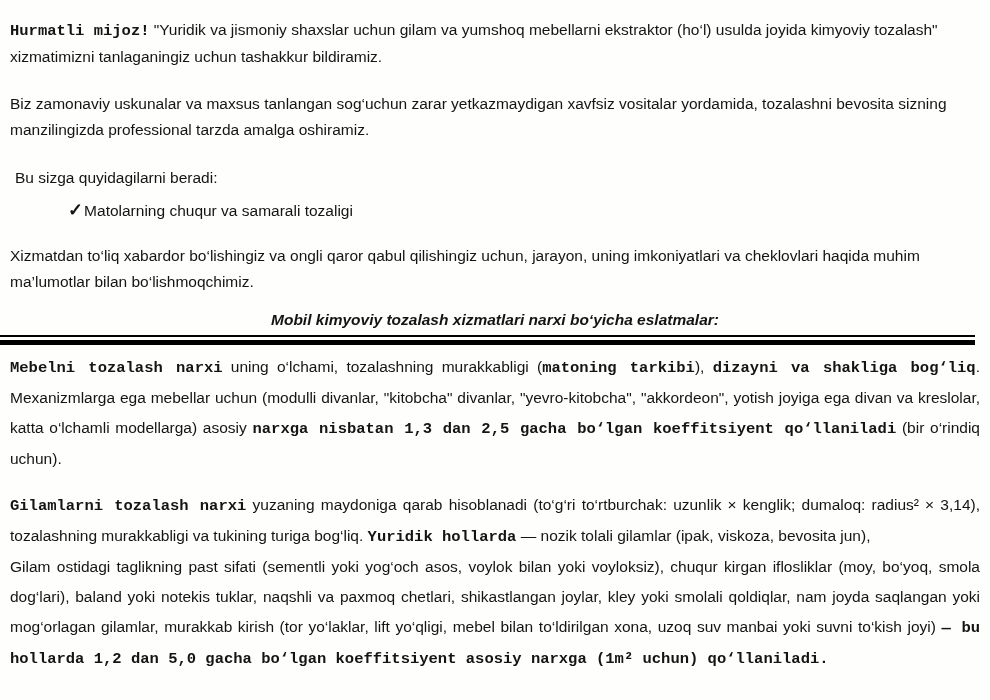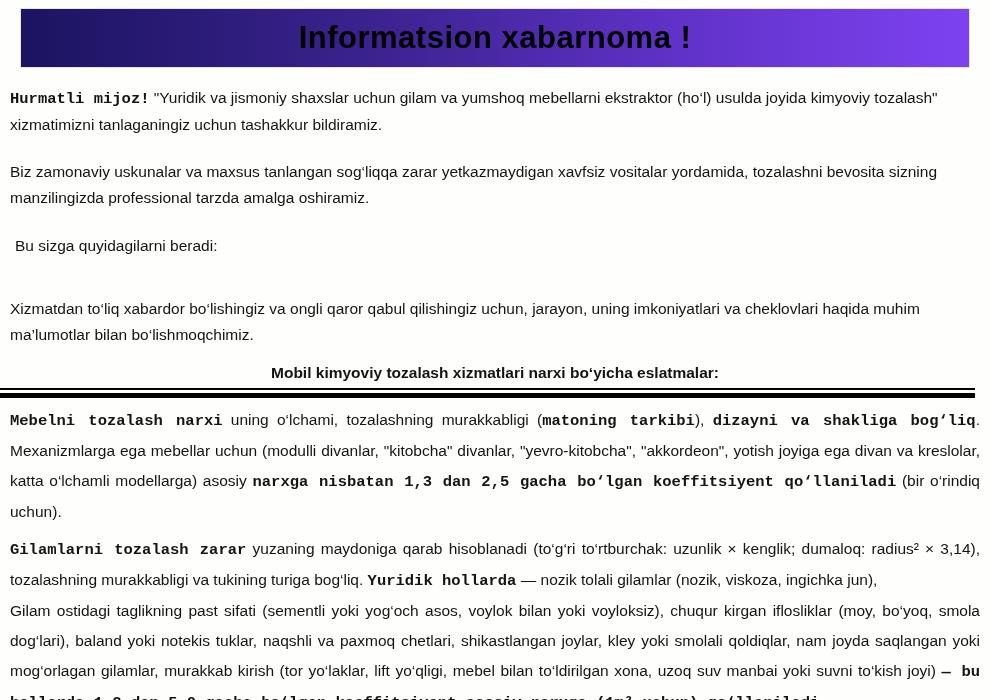--- a/index.html
+++ b/index.html
@@ -20,79 +20,80 @@
   }
   .header-title {
     font-size: 31px; font-weight: 700; color: #000;
     letter-spacing: 0.5px;
   }
 
   .content { margin: 0 10px; font-size: 15.5px; line-height: 26px; }
 
   .p-intro-1 { margin: 17px 0 0 0; }
   .p-intro-2 { margin: 21px 0 0 0; }
-  .benefits-title { margin: 22px 0 16px 5px; }
+  .benefits-title { margin: 22px 0 8px 5px; }
 
   .benefits-grid {
     display: grid;
     grid-template-columns: 398px 1fr;
     margin: 3px 0 0 58px;
     line-height: 23px;
   }
   .benefit { white-space: nowrap; }
   .check { font-weight: 700; font-size: 18px; margin-right: 1px; }
 
   .p-intro-3 { margin: 21px 0 0 0; }
 
   .pricing-heading {
     margin: 12px 0 2px 0;
     text-align: center;
     font-weight: 700;
+    font-style: italic;
   }
 
   .rule-double {
     height: 3px;
     border-top: 2px solid #000;
     border-bottom: 5px solid #000;
     margin: 0 15px 0 0;
   }
 
   .p-pricing { line-height: 30px; text-align: justify; }
-  .p-furniture { margin: 7px 0 7px 0; }
+  .p-furniture { margin: 7px 0 16px 0; }
   .p-carpets-a { margin: 7px 0 0 0; }
   .p-carpets-b { margin: 0; }
 
   .b { font-weight: 700; font-family: Liberation Mono, monospace; }
 </style>
 </head>
 <body>
 
 <div class="page">
 
-  <div class="header-banner">
-    <div class="header-title">Informatsion xabarnoma !</div>
-  </div>
 
   <div class="content">
 
     <p class="p-intro-1"><span class="b">Hurmatli mijoz!</span><span> "Yuridik va jismoniy shaxslar uchun gilam va yumshoq mebellarni ekstraktor (ho‘l) usulda joyida kimyoviy tozalash" xizmatimizni tanlaganingiz uchun tashakkur bildiramiz.</span></p>
 
-    <p class="p-intro-2">Biz zamonaviy uskunalar va maxsus tanlangan sog‘liqqa zarar yetkazmaydigan xavfsiz vositalar yordamida, tozalashni bevosita sizning manzilingizda professional tarzda amalga oshiramiz.</p>
+    <p class="p-intro-2">Biz zamonaviy uskunalar va maxsus tanlangan sog‘uchun zarar yetkazmaydigan xavfsiz vositalar yordamida, tozalashni bevosita sizning manzilingizda professional tarzda amalga oshiramiz.</p>
 
     <p class="benefits-title">Bu sizga quyidagilarni beradi:</p>
 
     <div class="benefits-grid">
+      <div class="benefit">
+        <span class="check">✓</span><span>Matolarning chuqur va samarali tozaligi</span>
+      </div>
     </div>
 
     <p class="p-intro-3">Xizmatdan to‘liq xabardor bo‘lishingiz va ongli qaror qabul qilishingiz uchun, jarayon, uning imkoniyatlari va cheklovlari haqida muhim ma’lumotlar bilan bo‘lishmoqchimiz.</p>
 
     <p class="pricing-heading">Mobil kimyoviy tozalash xizmatlari narxi bo‘yicha eslatmalar:</p>
   </div>
 
   <div class="rule-double"></div>
 
   <div class="content">
     <p class="p-pricing p-furniture"><span class="b">Mebelni tozalash narxi</span><span> uning o‘lchami, tozalashning murakkabligi (</span><span class="b">matoning tarkibi</span><span>), </span><span class="b">dizayni va shakliga bog‘liq</span><span>. Mexanizmlarga ega mebellar uchun (modulli divanlar, "kitobcha" divanlar, "yevro-kitobcha", "akkordeon", yotish joyiga ega divan va kreslolar, katta o‘lchamli modellarga) asosiy </span><span class="b">narxga nisbatan 1,3 dan 2,5 gacha bo‘lgan koeffitsiyent qo‘llaniladi</span><span> (bir o‘rindiq uchun).</span></p>
-    <p class="p-pricing p-carpets-a"><span class="b">Gilamlarni tozalash zarar</span><span> yuzaning maydoniga qarab hisoblanadi (to‘g‘ri to‘rtburchak: uzunlik × kenglik; dumaloq: radius² × 3,14), tozalashning murakkabligi va tukining turiga bog‘liq. </span><span class="b">Yuridik hollarda</span><span> — nozik tolali gilamlar (nozik, viskoza, ingichka jun),</span></p>
+    <p class="p-pricing p-carpets-a"><span class="b">Gilamlarni tozalash narxi</span><span> yuzaning maydoniga qarab hisoblanadi (to‘g‘ri to‘rtburchak: uzunlik × kenglik; dumaloq: radius² × 3,14), tozalashning murakkabligi va tukining turiga bog‘liq. </span><span class="b">Yuridik hollarda</span><span> — nozik tolali gilamlar (ipak, viskoza, bevosita jun),</span></p>
     <p class="p-pricing p-carpets-b"><span>Gilam ostidagi taglikning past sifati (sementli yoki yog‘och asos, voylok bilan yoki voyloksiz), chuqur kirgan iflosliklar (moy, bo‘yoq, smola dog‘lari), baland yoki notekis tuklar, naqshli va paxmoq chetlari, shikastlangan joylar, kley yoki smolali qoldiqlar, nam joyda saqlangan yoki mog‘orlagan gilamlar, murakkab kirish (tor yo‘laklar, lift yo‘qligi, mebel bilan to‘ldirilgan xona, uzoq suv manbai yoki suvni to‘kish joyi) </span><span class="b">— bu hollarda 1,2 dan 5,0 gacha bo‘lgan koeffitsiyent asosiy narxga (1m² uchun) qo‘llaniladi.</span></p>
   </div>
 
 </div>
 
 </body></html>

